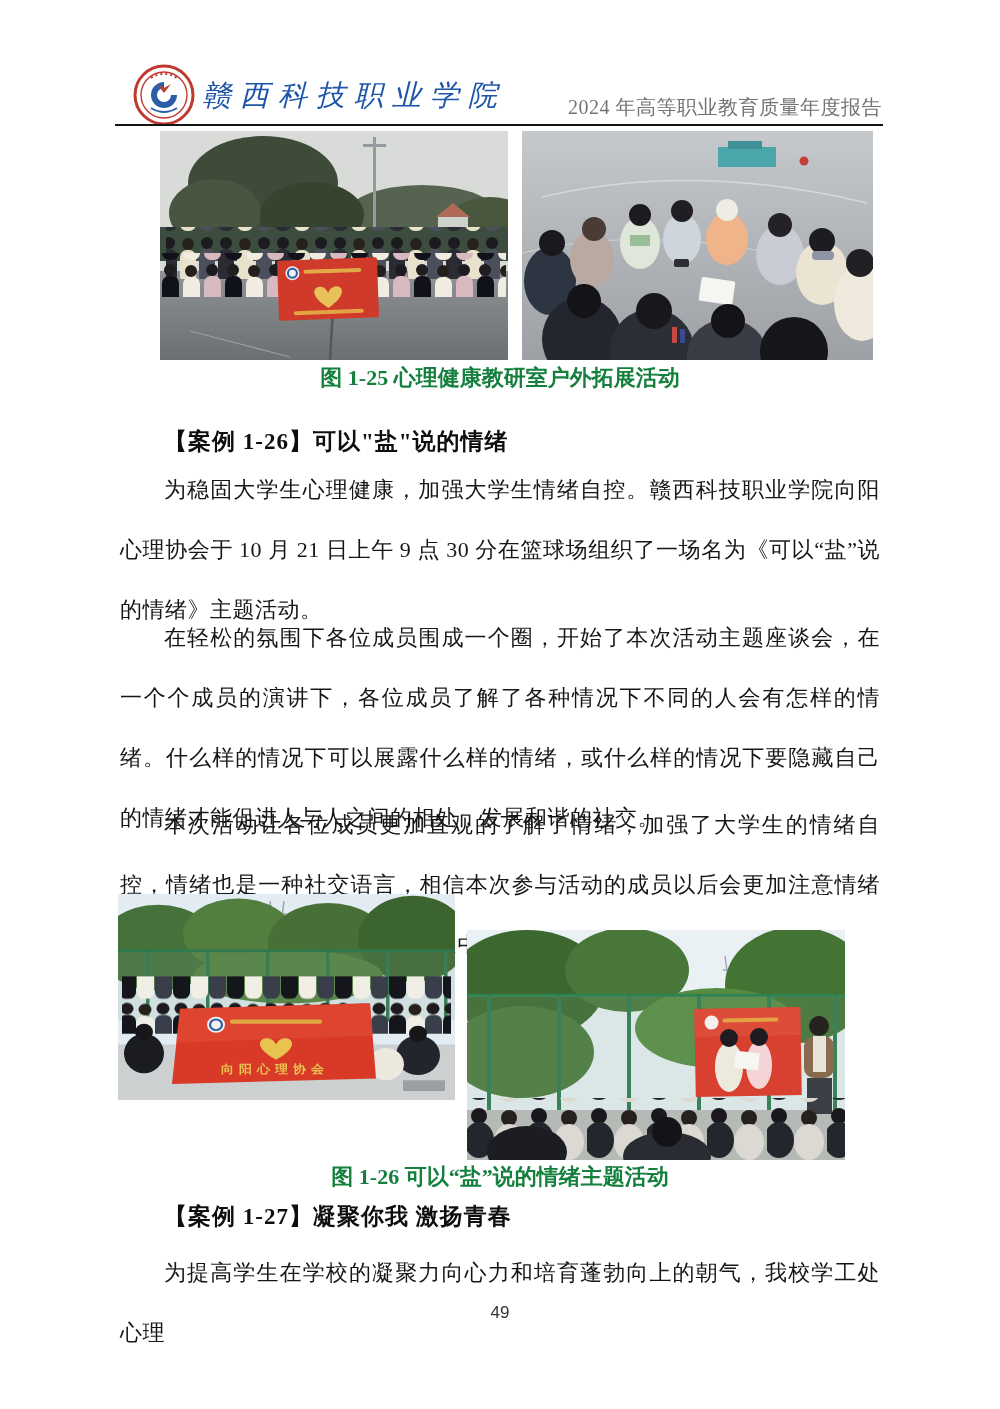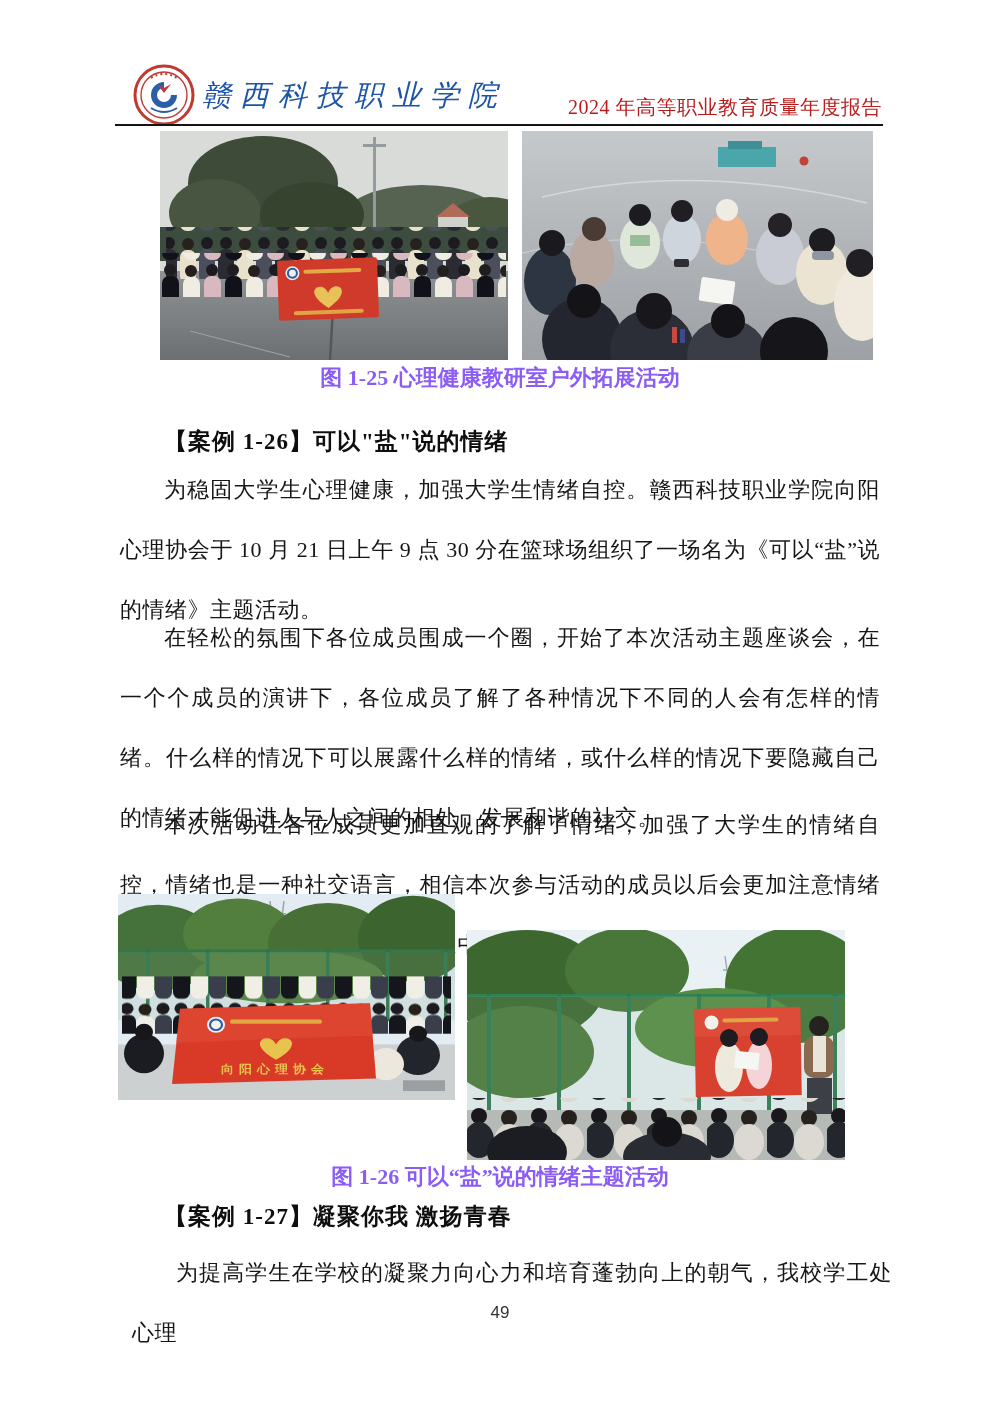--- a/index.html
+++ b/index.html
@@ -8,52 +8,52 @@
     background:#ffffff; overflow:hidden;
     font-family:"Liberation Serif","DejaVu Serif",serif; color:#151515;
   }
   
   .logo { position:absolute; left:133px; top:64px; width:62px; height:62px; }
   .school-name {
     position:absolute; left:202px; top:76px; font-size:29px; font-weight:normal;
     color:#1e55a8; letter-spacing:9px; font-style:italic; white-space:nowrap;
   }
   .report-title {
-    position:absolute; right:118px; top:94px; font-size:20px; color:#b91c1c;
+    position:absolute; right:118px; top:94px; font-size:20px; color:#737373;
     white-space:nowrap; letter-spacing:0.5px;
   }
   .header-rule { position:absolute; left:115px; top:124px; width:768px; height:2px; background:#141414; }
   
   .photo { position:absolute; overflow:hidden; background:#cfd3d0; }
   .photo svg { display:block; width:100%; height:100%; }
   .photo-1 { left:160px; top:131px; width:348px; height:229px; }
   .photo-2 { left:522px; top:131px; width:351px; height:229px; }
   .photo-3 { left:118px; top:894px; width:337px; height:206px; }
   .photo-4 { left:467px; top:930px; width:378px; height:230px; }
   
   .caption {
     position:absolute; left:120px; width:760px; text-align:center;
-    font-weight:bold; font-size:22px; color:#8b5cf6; white-space:nowrap;
+    font-weight:bold; font-size:22px; color:#15803d; white-space:nowrap;
   }
   .caption-1 { top:363px; }
   .caption-2 { top:1162px; }
   .case-heading {
     position:absolute; left:164px; font-size:23px; font-weight:bold; color:#0e0e0e;
     white-space:nowrap; letter-spacing:1px;
   }
   .heading-1 { top:426px; }
   .heading-2 { top:1201px; }
   .body-para {
     position:absolute; left:120px; width:760px; font-size:22px; line-height:60px;
     text-align:justify; text-indent:2em; color:#161616; letter-spacing:0.5px;
   }
   .para-1 { top:460px; }
   .para-2 { top:608px; }
   .para-3 { top:795px; }
-  .para-4 { top:1243px;margin-left:12px; }
+  .para-4 { top:1243px; }
   .page-number {
     position:absolute; left:0; top:1303px; width:100%; text-align:center;
     font-size:17px; color:#333; font-family:"Liberation Sans","DejaVu Sans",sans-serif;
   }
 </style>
 </head>
 <body>
 
 <div class="page">
 

